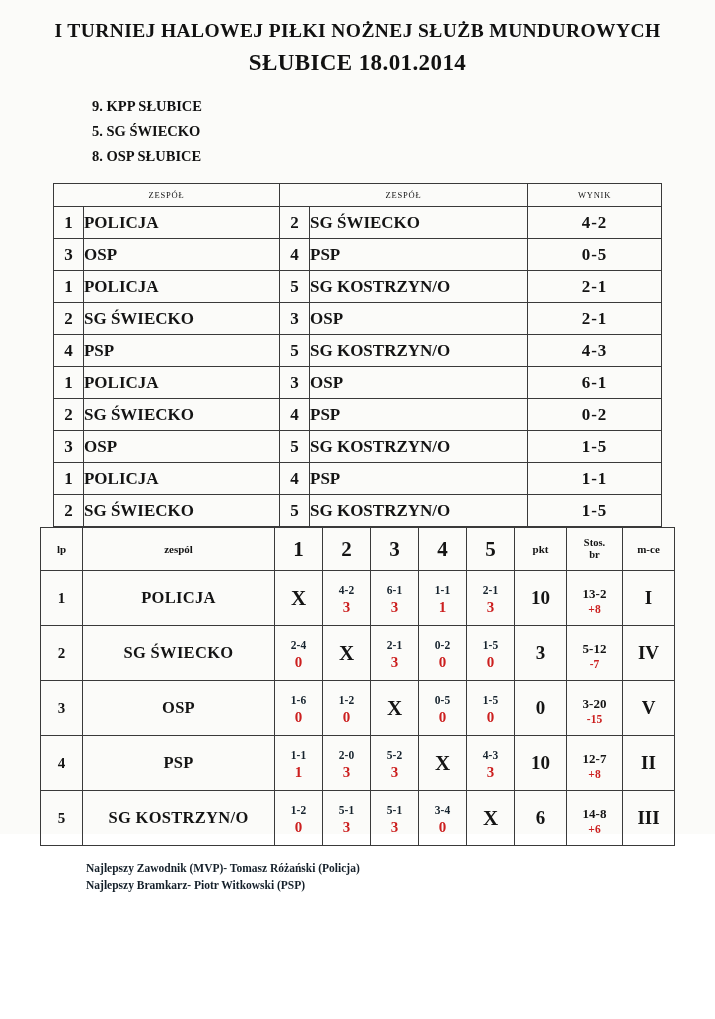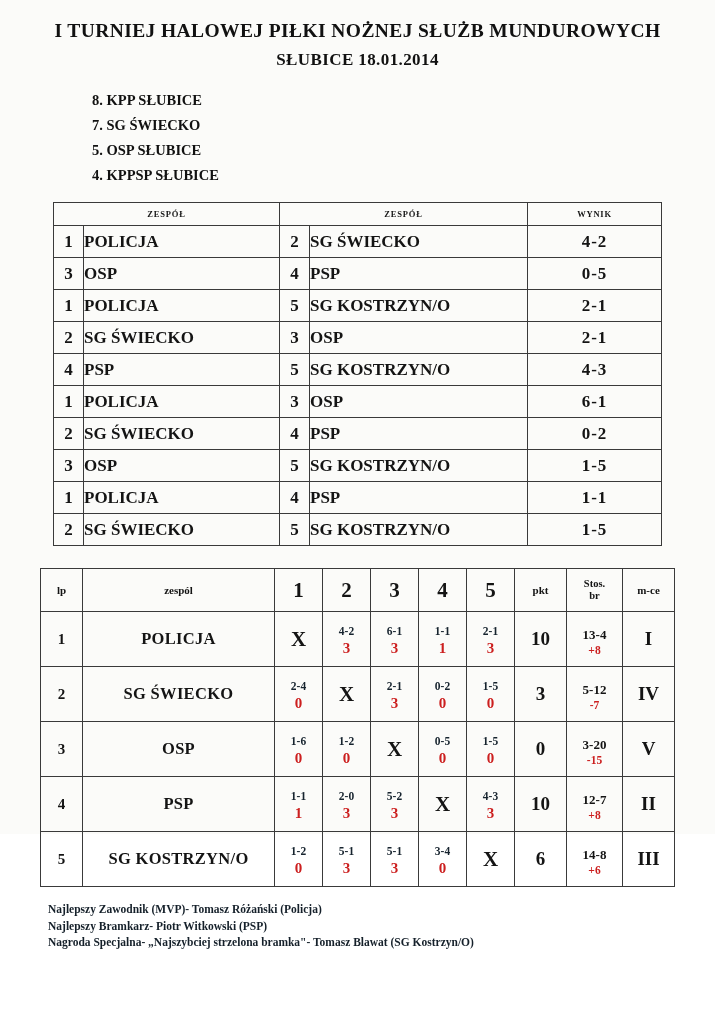--- a/index.html
+++ b/index.html
@@ -31,21 +31,21 @@
     font-family: "Liberation Serif", serif;
     font-weight: bold;
     font-size: 19.5px;
     letter-spacing: 0.4px;
     color: #111;
     white-space: nowrap;
   }
   .title-line2 {
     font-family: "Liberation Serif", serif;
     font-weight: bold;
-    font-size: 17px;
+    font-size: 23px;
     letter-spacing: 0.4px;
     margin-top: 8px;
     color: #111;
   }
   
   .teams {
     margin: 18px 0 0 92px;
   }
   .team-item {
     font-family: "Liberation Serif", serif;
@@ -60,21 +60,21 @@
     width: 608px;
     border-collapse: collapse;
     table-layout: fixed;
   }
   .results th, .results td {
     border: 1px solid #3a3a3a;
     padding: 0;
   }
   .results thead th {
     font-size: 8.5px;
-    font-weight: bold;
+    font-weight: normal;
     letter-spacing: 0.8px;
     text-align: center;
     height: 22px;
     vertical-align: middle;
   }
   .col-n { width: 30px; }
   .col-t1 { width: 196px; }
   .col-n2 { width: 30px; }
   .col-t2 { width: 218px; }
   .col-sc { width: 134px; }
@@ -93,21 +93,21 @@
     padding-left: 8px;
     text-align: left;
   }
   .cell-score {
     text-align: center;
     font-size: 19px;
     letter-spacing: 1px;
   }
   
   .standings {
-    margin: 22px auto 0 auto;
+    margin: 0 auto 0 auto;
     width: 608px;
     border-collapse: collapse;
     table-layout: fixed;
   }
   .standings th, .standings td {
     border: 1px solid #3a3a3a;
     padding: 0;
     vertical-align: middle;
   }
   .st-lp { width: 42px; }
@@ -184,45 +184,44 @@
     font-weight: bold;
     color: #cc1f1f;
     line-height: 15px;
   }
   .td-mce {
     font-size: 19px;
     font-weight: bold;
   }
   
   .awards {
-    margin: 14px 0 0 48px;
+    margin: 14px 0 0 86px;
   }
   .award-line {
     font-family: "Liberation Serif", serif;
     font-size: 11.5px;
     font-weight: bold;
     line-height: 16.5px;
     color: #15202a;
   }
 </style>
 </head>
 <body>
 
 <div class="page">
 
   <div class="title-block">
     <div class="title-line1">I TURNIEJ HALOWEJ PIŁKI NOŻNEJ SŁUŻB MUNDUROWYCH</div>
     <div class="title-line2">SŁUBICE 18.01.2014</div>
   </div>
 
   <div class="teams">
-    <div class="team-item">8. KPP SŁUBICE</div>
-    <div class="team-item">7. SG ŚWIECKO</div>
-    <div class="team-item">5. OSP SŁUBICE</div>
-    <div class="team-item">4. KPPSP SŁUBICE</div>
+    <div class="team-item">9. KPP SŁUBICE</div>
+    <div class="team-item">5. SG ŚWIECKO</div>
+    <div class="team-item">8. OSP SŁUBICE</div>
   </div>
 
   <table class="results">
     <colgroup>
       <col class="col-n">
         <col class="col-t1">
         <col class="col-n2">
         <col class="col-t2">
         <col class="col-sc">
     </colgroup>
@@ -356,21 +355,21 @@
         <td class="td-cell">
           <span class="res">1-1</span>
           <span class="pts">1</span>
         </td>
         <td class="td-cell">
           <span class="res">2-1</span>
           <span class="pts">3</span>
         </td>
         <td class="td-pkt">10</td>
         <td class="td-stos">
-          <span class="ratio">13-4</span>
+          <span class="ratio">13-2</span>
           <span class="diff">+8</span>
         </td>
         <td class="td-mce">I</td>
       </tr>
 
       <tr>
         <td class="td-lp">2</td>
         <td class="td-team">SG ŚWIECKO</td>
         <td class="td-cell">
           <span class="res">2-4</span>
@@ -487,16 +486,15 @@
           <span class="diff">+6</span>
         </td>
         <td class="td-mce">III</td>
       </tr>
     </tbody>
   </table>
 
   <div class="awards">
     <div class="award-line">Najlepszy Zawodnik (MVP)- Tomasz Różański (Policja)</div>
     <div class="award-line">Najlepszy Bramkarz- Piotr Witkowski (PSP)</div>
-    <div class="award-line">Nagroda Specjalna- „Najszybciej strzelona bramka"- Tomasz Blawat (SG Kostrzyn/O)</div>
   </div>
 
 </div>
 
 </body></html>

